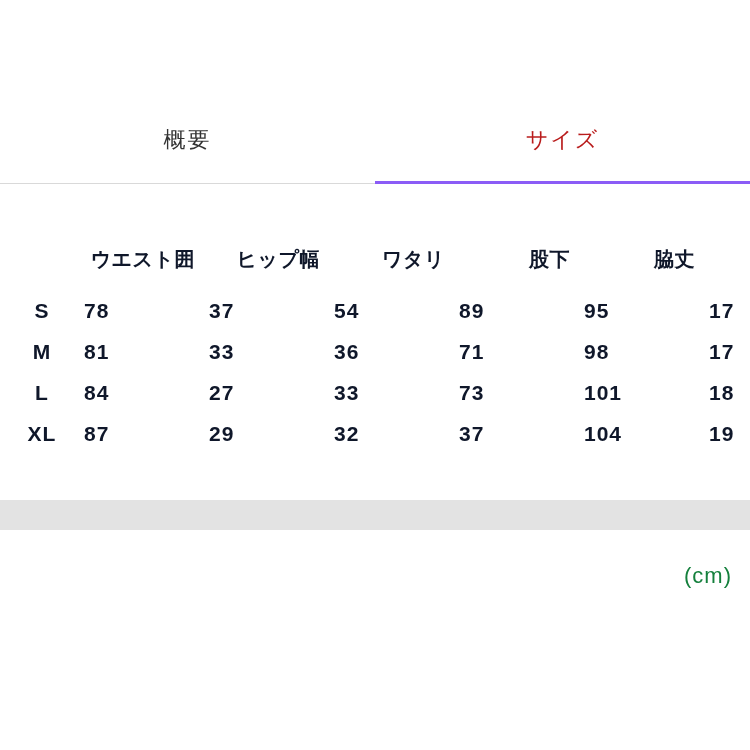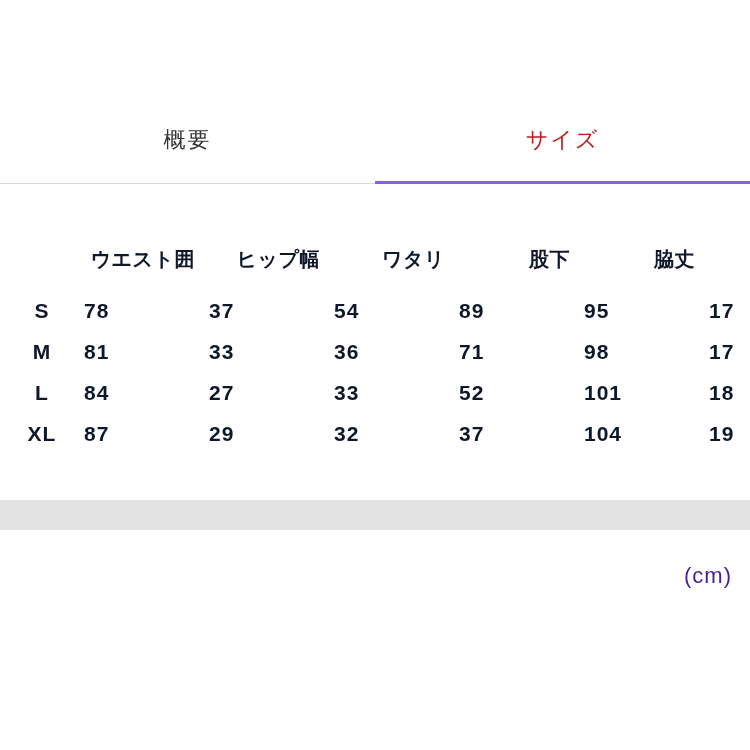--- a/index.html
+++ b/index.html
@@ -94,21 +94,21 @@
     height: 30px;
     background: #e3e3e3;
   }
 
   
   .unit-note {
     position: absolute;
     top: 563px;
     right: 18px;
     font-size: 22px;
-    color: #4c1d95;
+    color: #15803d;
     letter-spacing: 1px;
   }
 </style>
 </head>
 <body>
 
 <div class="page">
 
   <div class="tabs">
     <div class="tab">概要</div>
@@ -144,21 +144,21 @@
         <td class="num col-num">36</td>
         <td class="num col-num">71</td>
         <td class="num col-num">98</td>
         <td class="num col-num col-last">17</td>
       </tr>
       <tr>
         <td class="row-label">L</td>
         <td class="num col-num">84</td>
         <td class="num col-num">27</td>
         <td class="num col-num">33</td>
-        <td class="num col-num">52</td>
+        <td class="num col-num">73</td>
         <td class="num col-num">101</td>
         <td class="num col-num col-last">18</td>
       </tr>
       <tr>
         <td class="row-label">XL</td>
         <td class="num col-num">87</td>
         <td class="num col-num">29</td>
         <td class="num col-num">32</td>
         <td class="num col-num">37</td>
         <td class="num col-num">104</td>

